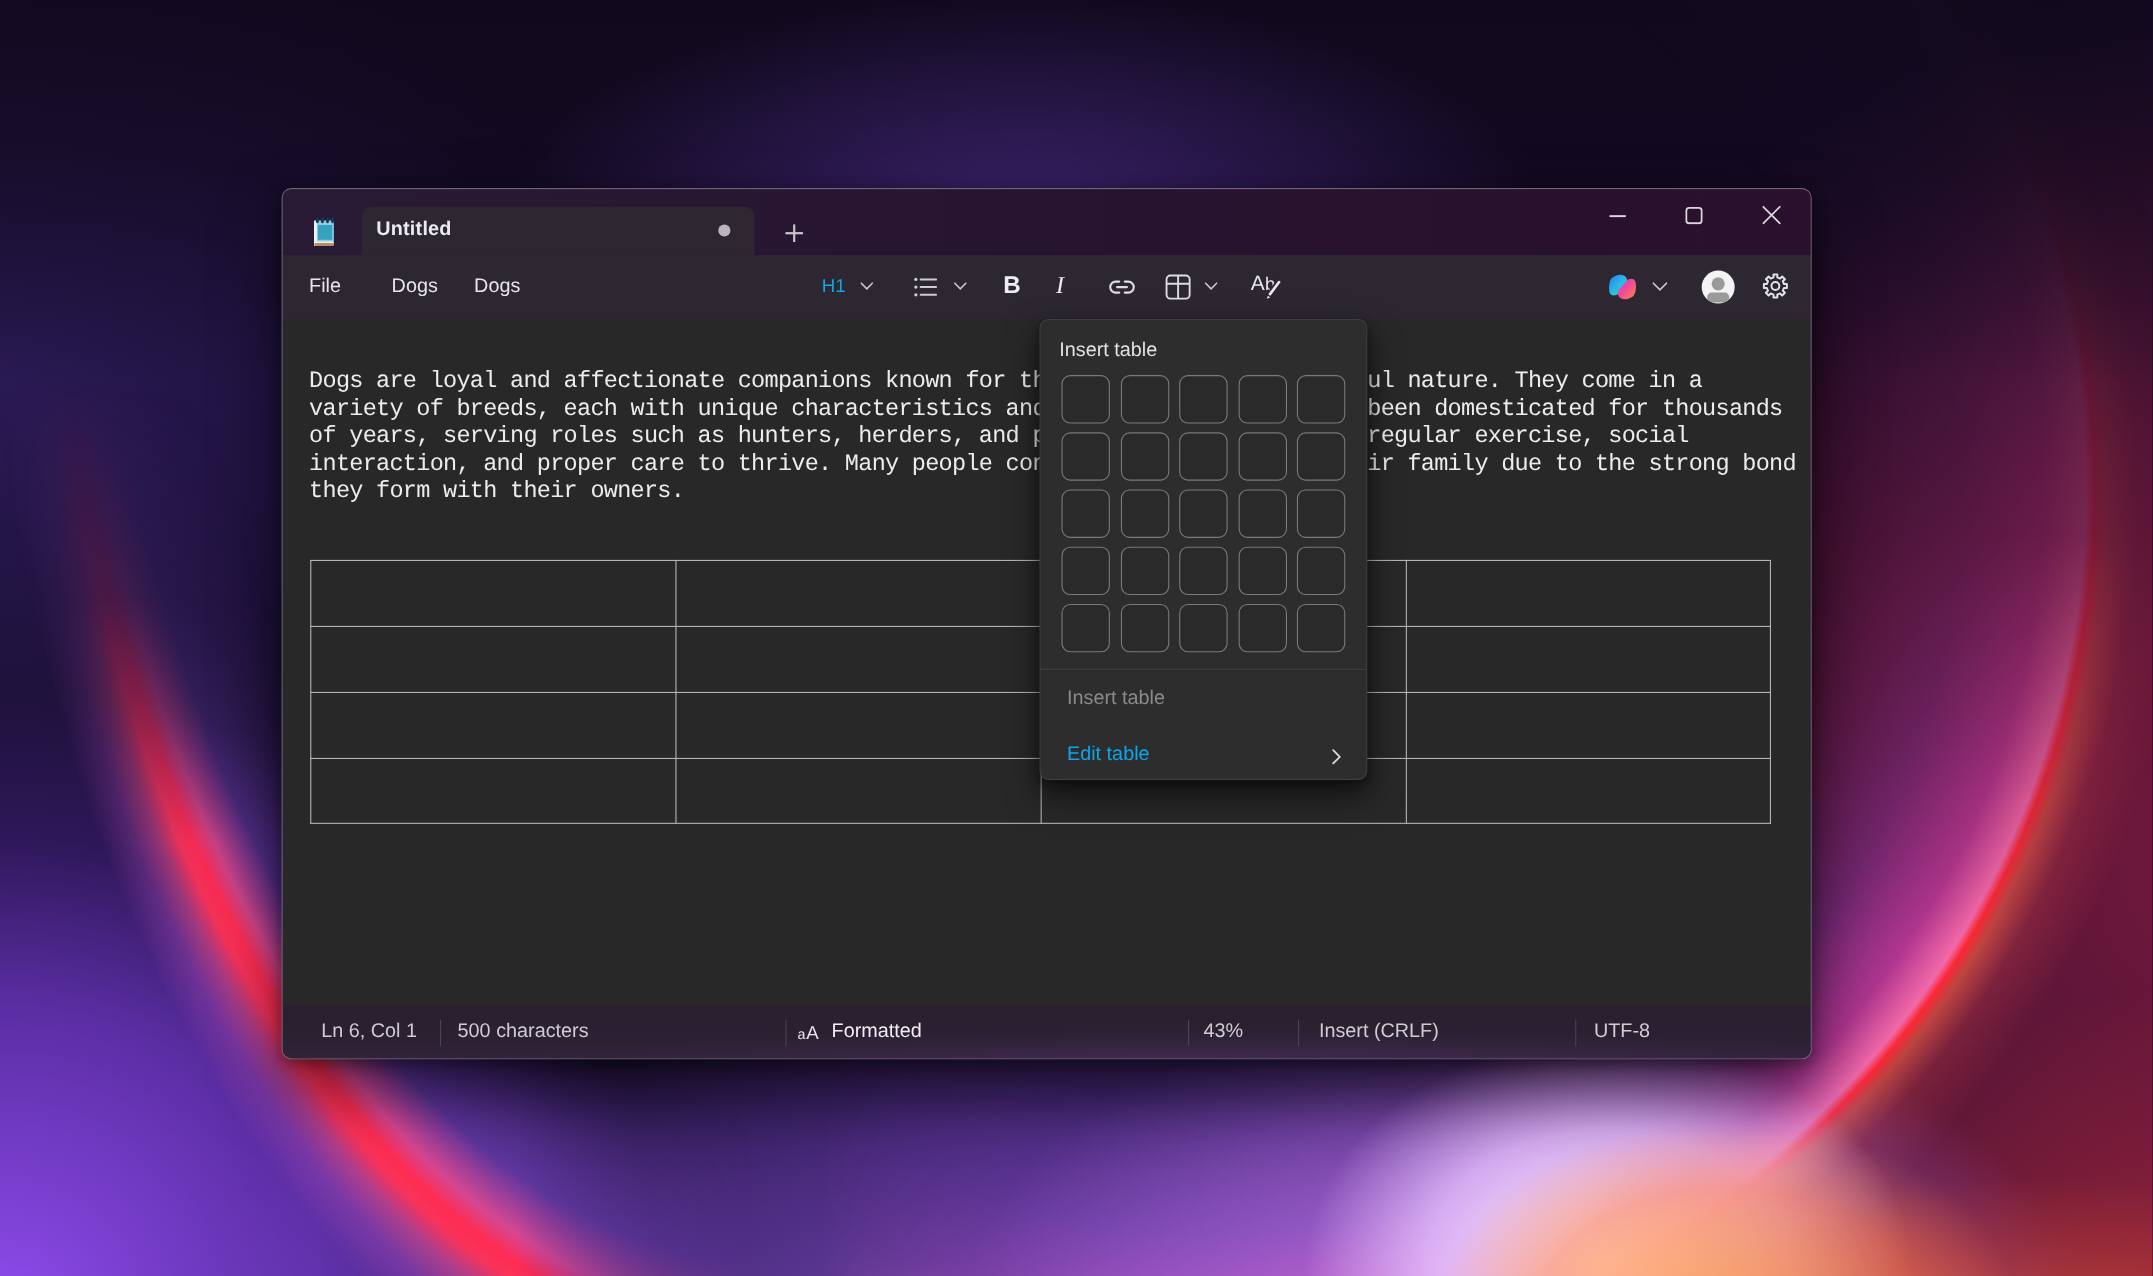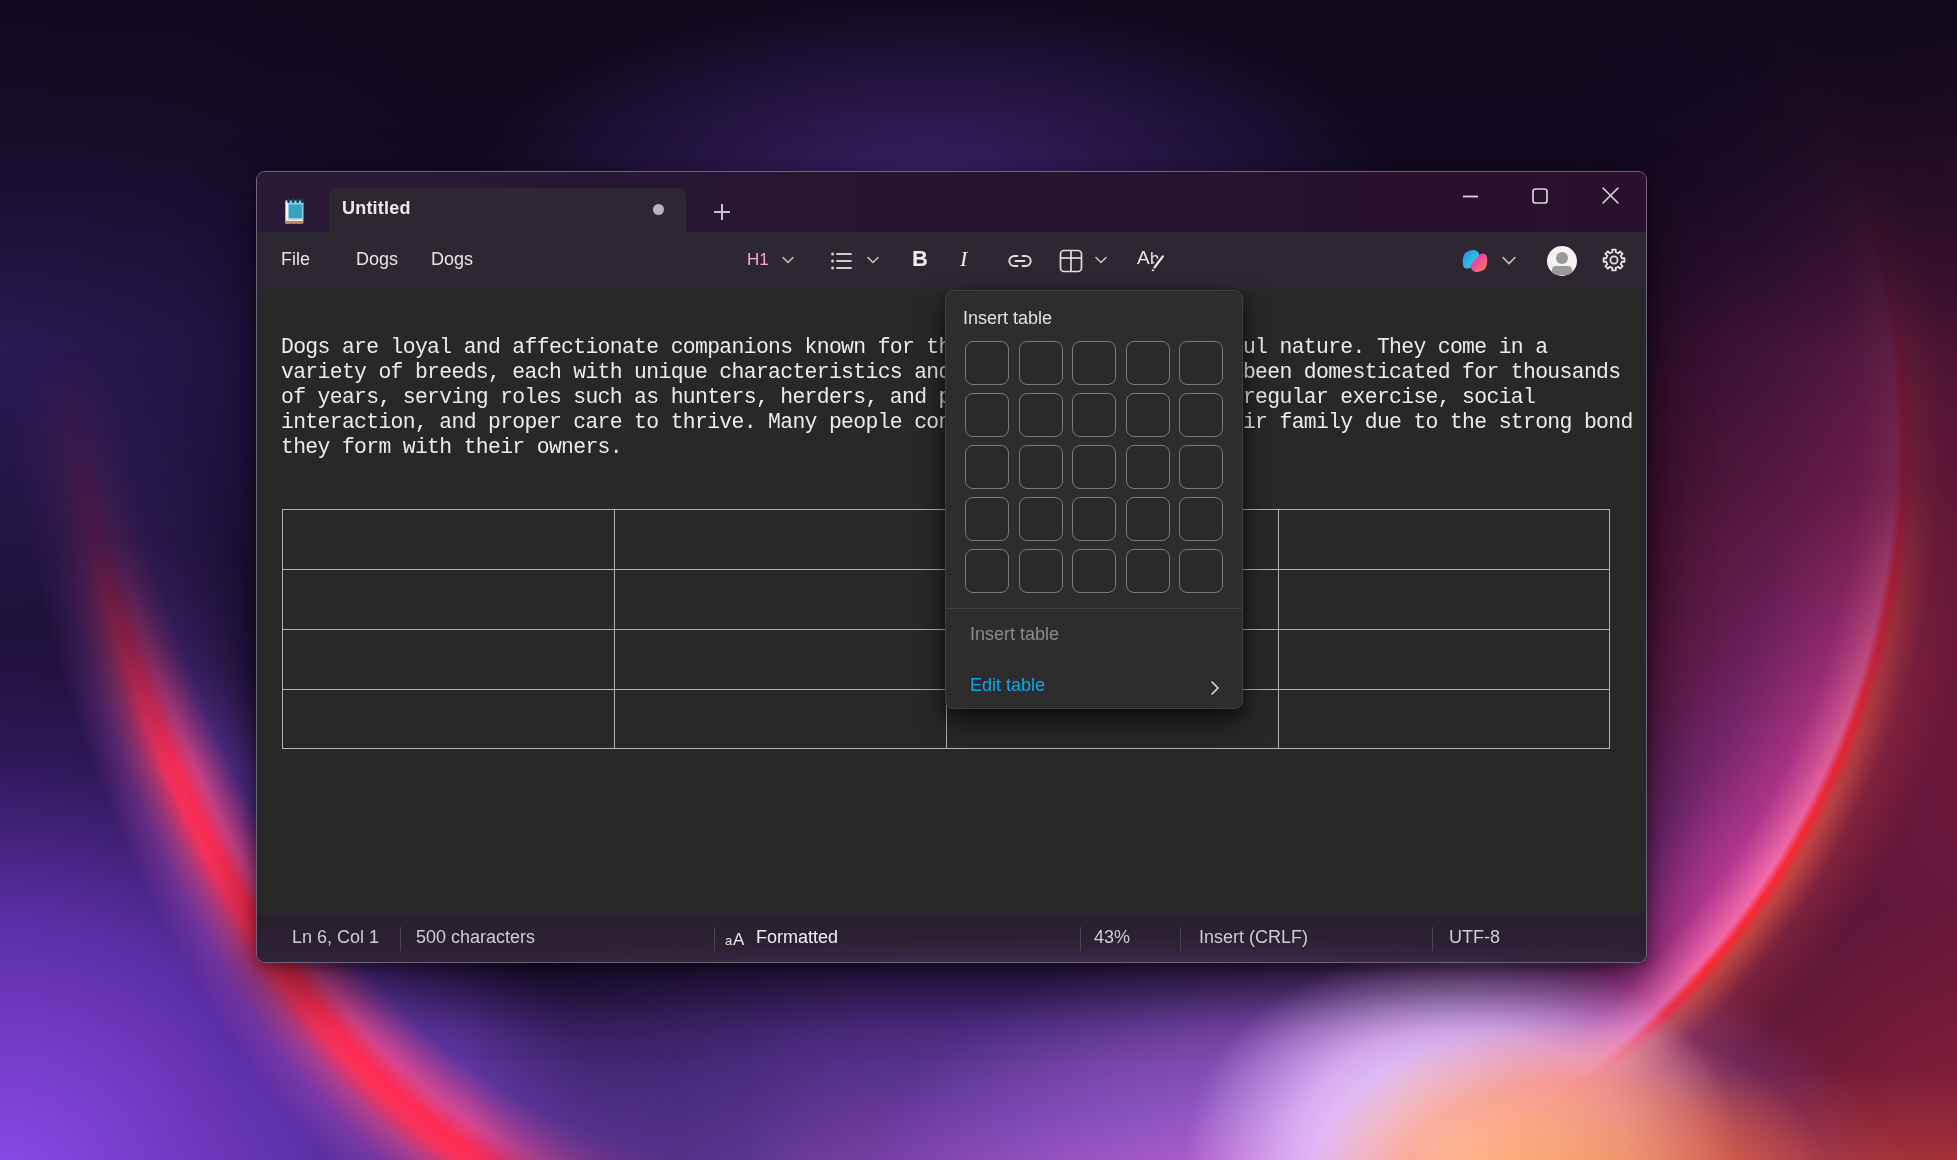--- a/index.html
+++ b/index.html
@@ -212,21 +212,21 @@
       </div>
     </div>
 
     <div class="cmdbar">
       <div class="menu" style="left:0; width:100%;padding-left:36px;">
         <span style="left:24px;">File</span>
         <span style="left:99px;">Dogs</span>
         <span style="left:174px;">Dogs</span>
       </div>
 
-      <span style="position:absolute; left:490px; top:18px; font-size:17px; color:#f9a8d4;">H1</span>
+      <span style="position:absolute; left:490px; top:18px; font-size:17px; color:#0ea5e9;">H1</span>
       <svg class="ticon" style="left:525px; top:24px;" width="12" height="8" viewBox="0 0 12 8">
         <path d="M1 1.5 L6 6.5 L11 1.5" fill="none" stroke="#c9c6cc" stroke-width="1.5" stroke-linecap="round"></path>
       </svg>
 
       <svg class="ticon" style="left:573px; top:17px;" width="24" height="24" viewBox="0 0 24 24">
         <g stroke="#cfccd3" stroke-width="1.8" stroke-linecap="round">
           <line x1="7" y1="5" x2="21" y2="5"></line>
           <line x1="7" y1="12" x2="21" y2="12"></line>
           <line x1="7" y1="19" x2="21" y2="19"></line>
         </g>

